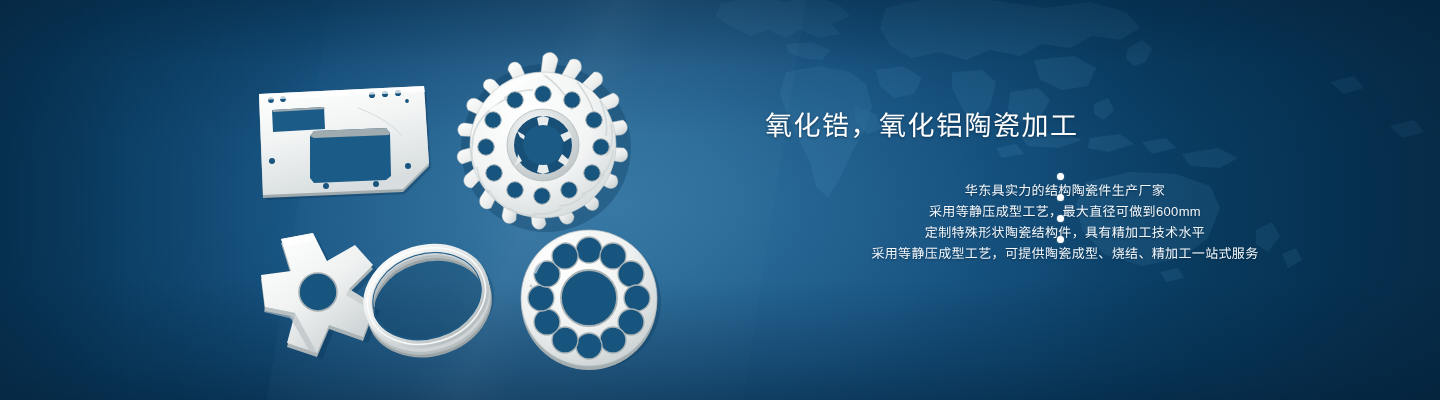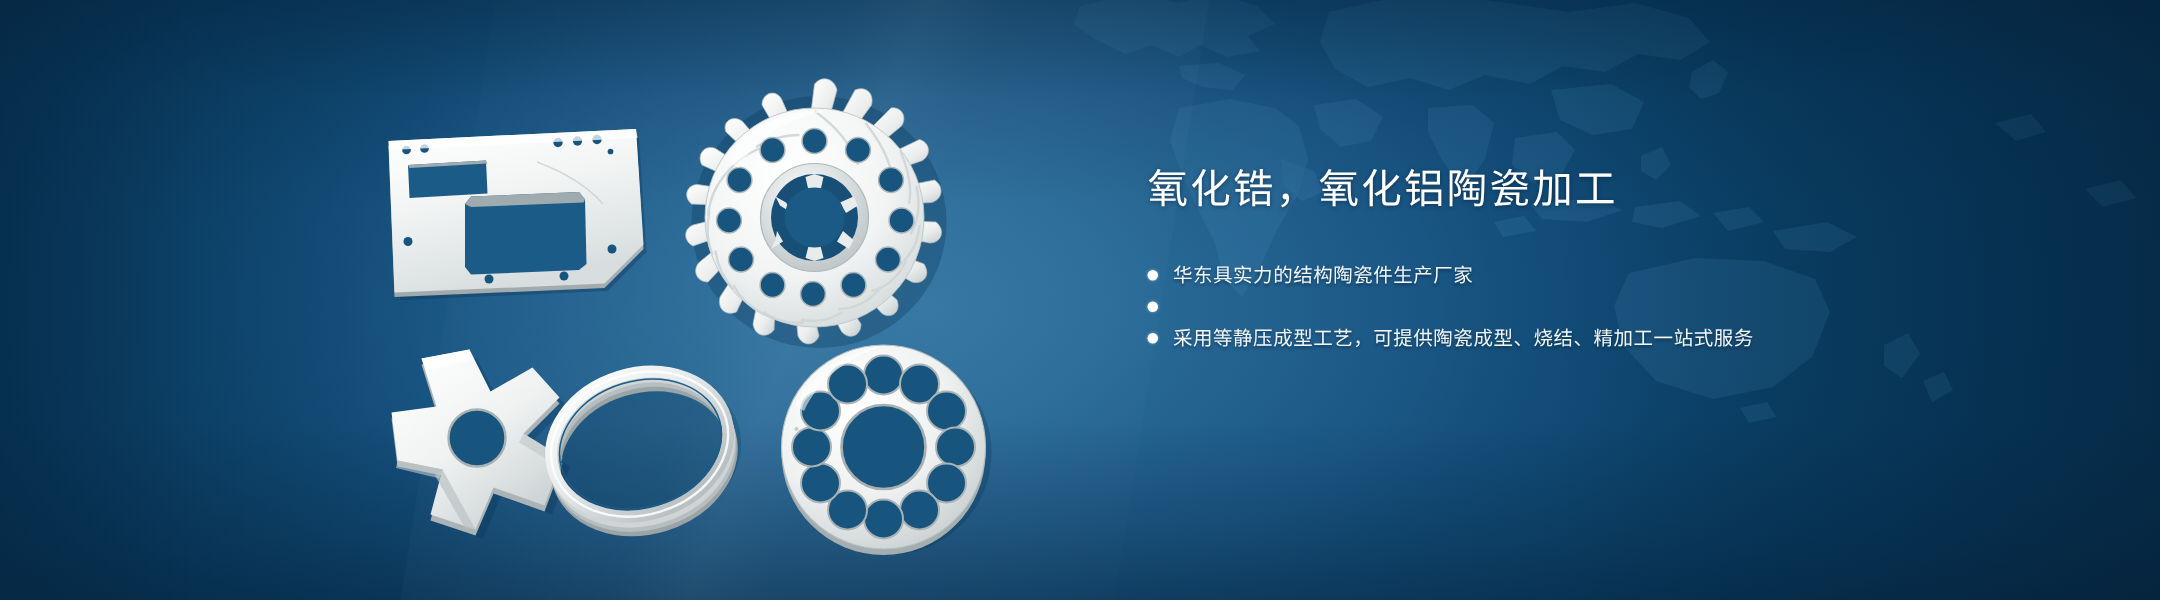--- a/index.html
+++ b/index.html
@@ -112,20 +112,21 @@
   }
   .bullets{
     list-style:none;
     margin-top:29px;
   }
   .bullets li{
     display:flex;
     align-items:center;
     height:21px;
     margin-bottom:0;
+    flex-direction:column;
   }
   .dot{
     flex:0 0 auto;
     width:7px; height:7px;
     border-radius:50%;
     background:#ffffff;
     margin-right:10px;
     box-shadow:0 0 2px rgba(255,255,255,.45);
   }
   .btxt{
@@ -442,20 +443,25 @@
   <div class="copy">
     <div class="headline">氧化锆，氧化铝陶瓷加工</div>
 
     <ul class="bullets">
       <li>
         <span class="dot"></span>
         <span class="btxt">华东具实力的结构陶瓷件生产厂家</span>
       </li>
       <li>
         <span class="dot"></span>
+        <span class="btxt">采用等静压成型工艺，最大直径可做到600mm</span>
+      </li>
+      <li>
+        <span class="dot"></span>
+        <span class="btxt">定制特殊形状陶瓷结构件，具有精加工技术水平</span>
       </li>
       <li>
         <span class="dot"></span>
         <span class="btxt">采用等静压成型工艺，可提供陶瓷成型、烧结、精加工一站式服务</span>
       </li>
     </ul>
   </div>
 
 </div>
 

